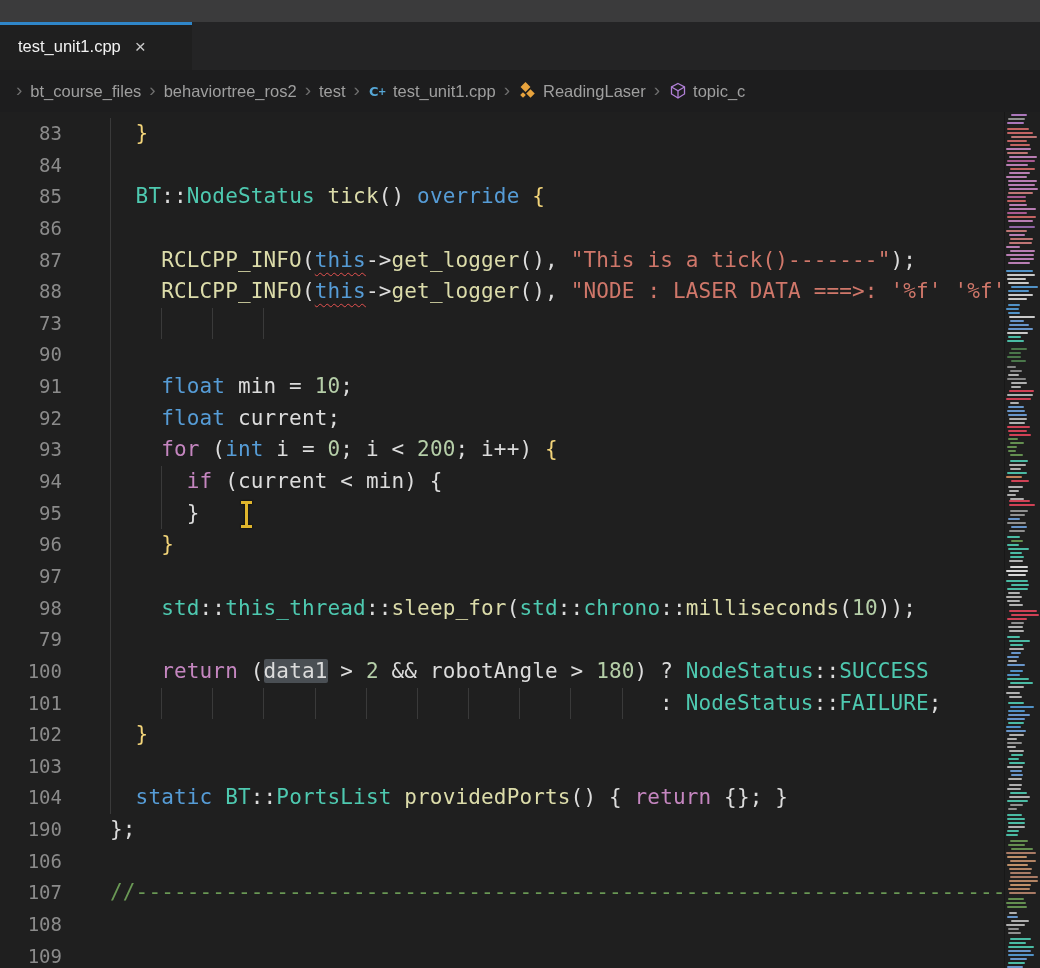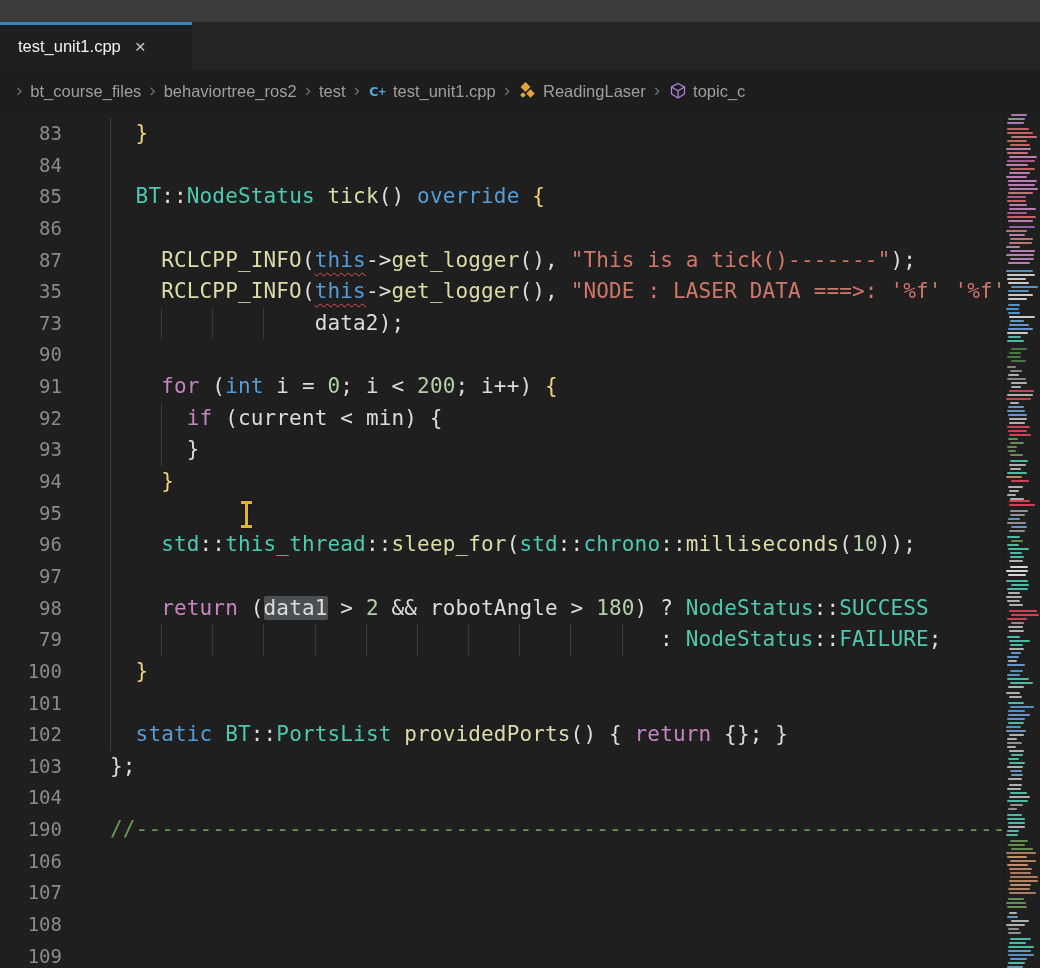--- a/index.html
+++ b/index.html
@@ -113,21 +113,21 @@
   </span>
 </div>
 
 <div class="editor">
   <div class="gutter" id="gutter">
       <div class="ln">83</div>
       <div class="ln">84</div>
       <div class="ln">85</div>
       <div class="ln">86</div>
       <div class="ln">87</div>
-      <div class="ln">35</div>
+      <div class="ln">88</div>
       <div class="ln">73</div>
       <div class="ln">90</div>
       <div class="ln">91</div>
       <div class="ln">92</div>
       <div class="ln">93</div>
       <div class="ln">94</div>
       <div class="ln">95</div>
       <div class="ln">96</div>
       <div class="ln">97</div>
       <div class="ln">98</div>
@@ -143,22 +143,24 @@
       <div class="ln">108</div>
       <div class="ln">109</div>
     </div>
   <div class="codearea" id="codearea">
       <div class="cline"><span class="guide" style="left: 0px;"></span><span class="tk-d">  </span><span class="tk-go">}</span></div>
       <div class="cline"><span class="guide" style="left: 0px;"></span></div>
       <div class="cline"><span class="guide" style="left: 0px;"></span><span class="tk-d">  </span><span class="tk-t">BT</span><span class="tk-d">::</span><span class="tk-t">NodeStatus</span><span class="tk-d"> </span><span class="tk-f">tick</span><span class="tk-d">() </span><span class="tk-k">override</span><span class="tk-d"> </span><span class="tk-go">{</span></div>
       <div class="cline"><span class="guide" style="left: 0px;"></span></div>
       <div class="cline"><span class="guide" style="left: 0px;"></span><span class="tk-d">    </span><span class="tk-f">RCLCPP_INFO</span><span class="tk-d">(</span><span class="tk-th">this</span><span class="tk-d">-&gt;</span><span class="tk-f">get_logger</span><span class="tk-d">(), </span><span class="tk-s">"This is a tick()-------"</span><span class="tk-d">);</span></div>
       <div class="cline"><span class="guide" style="left: 0px;"></span><span class="tk-d">    </span><span class="tk-f">RCLCPP_INFO</span><span class="tk-d">(</span><span class="tk-th">this</span><span class="tk-d">-&gt;</span><span class="tk-f">get_logger</span><span class="tk-d">(), </span><span class="tk-s">"NODE : LASER DATA ===&gt;: '%f' '%f'"</span></div>
-      <div class="cline"><span class="guide" style="left: 0px;"></span><span class="guide" style="left: 51.16px;"></span><span class="guide" style="left: 102.32px;"></span><span class="guide" style="left: 153.48px;"></span><span class="tk-d">                data2);</span></div>
-      <div class="cline"><span class="guide" style="left: 0px;"></span></div>
+      <div class="cline"><span class="guide" style="left: 0px;"></span><span class="guide" style="left: 51.16px;"></span><span class="guide" style="left: 102.32px;"></span><span class="guide" style="left: 153.48px;"></span></div>
+      <div class="cline"><span class="guide" style="left: 0px;"></span></div>
+      <div class="cline"><span class="guide" style="left: 0px;"></span><span class="tk-d">    </span><span class="tk-k">float</span><span class="tk-d"> min = </span><span class="tk-n">10</span><span class="tk-d">;</span></div>
+      <div class="cline"><span class="guide" style="left: 0px;"></span><span class="tk-d">    </span><span class="tk-k">float</span><span class="tk-d"> current;</span></div>
       <div class="cline"><span class="guide" style="left: 0px;"></span><span class="tk-d">    </span><span class="tk-c">for</span><span class="tk-d"> (</span><span class="tk-k">int</span><span class="tk-d"> i = </span><span class="tk-n">0</span><span class="tk-d">; i &lt; </span><span class="tk-n">200</span><span class="tk-d">; i++) </span><span class="tk-go">{</span></div>
       <div class="cline"><span class="guide" style="left: 0px;"></span><span class="guide" style="left: 51.16px;"></span><span class="tk-d">      </span><span class="tk-c">if</span><span class="tk-d"> (current &lt; min) {</span></div>
       <div class="cline"><span class="guide" style="left: 0px;"></span><span class="guide" style="left: 51.16px;"></span><span class="tk-d">      }</span></div>
       <div class="cline"><span class="guide" style="left: 0px;"></span><span class="tk-d">    </span><span class="tk-go">}</span></div>
       <div class="cline"><span class="guide" style="left: 0px;"></span></div>
       <div class="cline"><span class="guide" style="left: 0px;"></span><span class="tk-d">    </span><span class="tk-t">std</span><span class="tk-d">::</span><span class="tk-t">this_thread</span><span class="tk-d">::</span><span class="tk-f">sleep_for</span><span class="tk-d">(</span><span class="tk-t">std</span><span class="tk-d">::</span><span class="tk-t">chrono</span><span class="tk-d">::</span><span class="tk-f">milliseconds</span><span class="tk-d">(</span><span class="tk-n">10</span><span class="tk-d">));</span></div>
       <div class="cline"><span class="guide" style="left: 0px;"></span></div>
       <div class="cline"><span class="guide" style="left: 0px;"></span><span class="tk-d">    </span><span class="tk-c">return</span><span class="tk-d"> (</span><span class="tk-hl">data1</span><span class="tk-d"> &gt; </span><span class="tk-n">2</span><span class="tk-d"> &amp;&amp; robotAngle &gt; </span><span class="tk-n">180</span><span class="tk-d">) ? </span><span class="tk-t">NodeStatus</span><span class="tk-d">::</span><span class="tk-t">SUCCESS</span></div>
       <div class="cline"><span class="guide" style="left: 0px;"></span><span class="guide" style="left: 51.16px;"></span><span class="guide" style="left: 102.32px;"></span><span class="guide" style="left: 153.48px;"></span><span class="guide" style="left: 204.64px;"></span><span class="guide" style="left: 255.8px;"></span><span class="guide" style="left: 306.96px;"></span><span class="guide" style="left: 358.12px;"></span><span class="guide" style="left: 409.28px;"></span><span class="guide" style="left: 460.44px;"></span><span class="guide" style="left: 511.6px;"></span><span class="tk-d">                                           : </span><span class="tk-t">NodeStatus</span><span class="tk-d">::</span><span class="tk-t">FAILURE</span><span class="tk-d">;</span></div>
       <div class="cline"><span class="guide" style="left: 0px;"></span><span class="tk-d">  </span><span class="tk-go">}</span></div>

